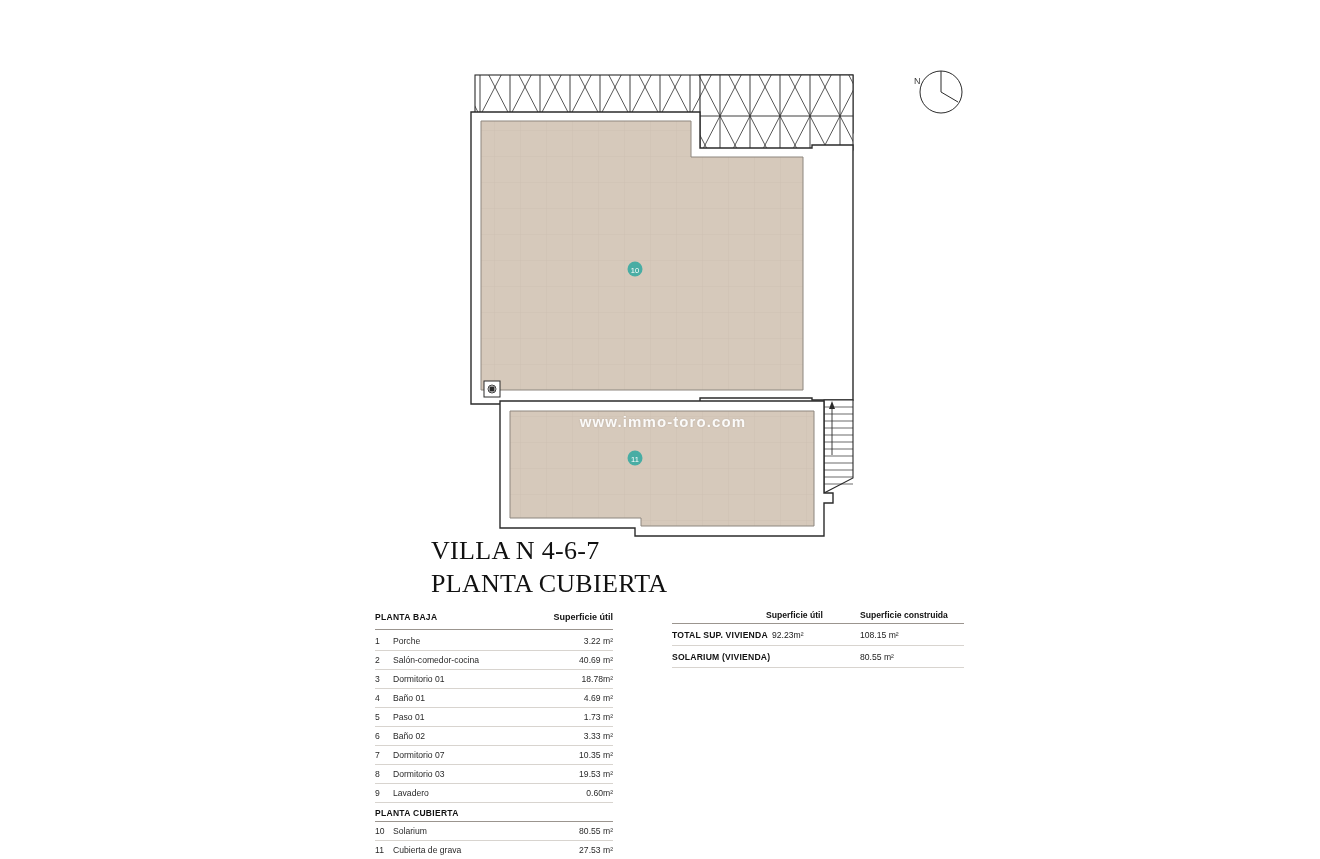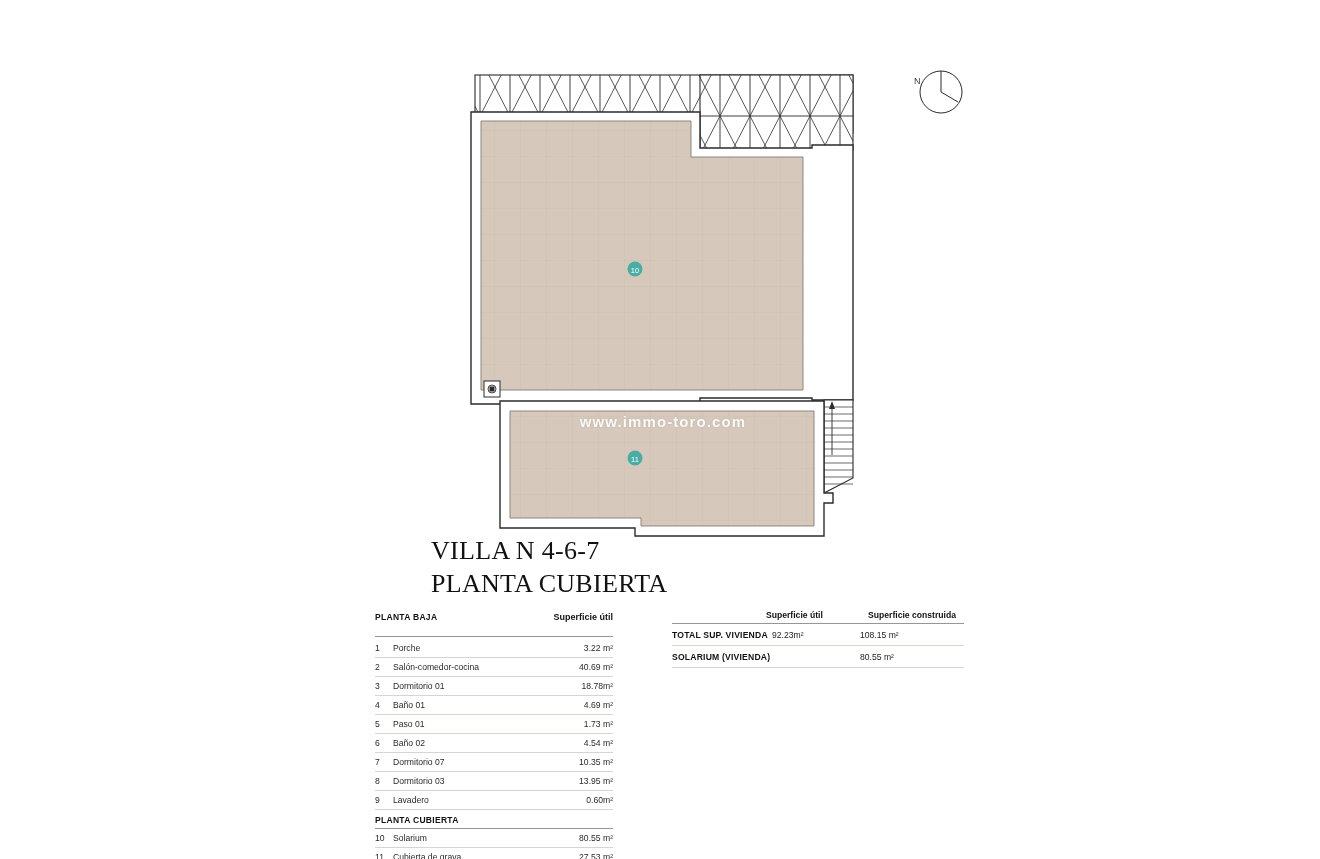--- a/index.html
+++ b/index.html
@@ -74,21 +74,21 @@
     left: 375px;
     top: 612px;
     width: 238px;
     font-size: 9px;
   }
   .tbl-head {
     display: flex;
     justify-content: space-between;
     align-items: flex-end;
     border-bottom: 1px solid #9b958f;
-    padding-bottom: 14px;
+    padding-bottom: 7px;
     margin-bottom: 2px;
     gap: 39px;
   }
   .tbl-head .h-left {
     font-weight: bold;
     font-size: 8.5px;
     letter-spacing: 0.3px;
     color: #111;
   }
   .tbl-head .h-right {
@@ -136,21 +136,21 @@
     display: flex;
     justify-content: flex-end;
     gap: 6px;
     border-bottom: 1px solid #9b958f;
     padding-bottom: 3px;
     font-weight: bold;
     font-size: 8.6px;
     color: #111;
   }
   .r-head .c1 { width: 88px; text-align: left; }
-  .r-head .c2 { width: 104px; text-align: center; }
+  .r-head .c2 { width: 104px; text-align: left; }
   .r-row {
     display: flex;
     align-items: center;
     border-bottom: 1px solid #d8d4cf;
     height: 21px;
     font-size: 8.6px;
   }
   .r-row .r-lbl {
     flex: 1;
     font-weight: bold;
@@ -290,31 +290,31 @@
     <div class="val">4.69 m²</div>
   </div>
   <div class="row">
     <div class="num">5</div>
     <div class="lbl">Paso 01</div>
     <div class="val">1.73 m²</div>
   </div>
   <div class="row">
     <div class="num">6</div>
     <div class="lbl">Baño 02</div>
-    <div class="val">4.54 m²</div>
+    <div class="val">3.33 m²</div>
   </div>
   <div class="row">
     <div class="num">7</div>
     <div class="lbl">Dormitorio 07</div>
     <div class="val">10.35 m²</div>
   </div>
   <div class="row">
     <div class="num">8</div>
     <div class="lbl">Dormitorio 03</div>
-    <div class="val">13.95 m²</div>
+    <div class="val">19.53 m²</div>
   </div>
   <div class="row">
     <div class="num">9</div>
     <div class="lbl">Lavadero</div>
     <div class="val">0.60m²</div>
   </div>
 
   <div class="subhead">PLANTA CUBIERTA</div>
 
   <div class="row">

